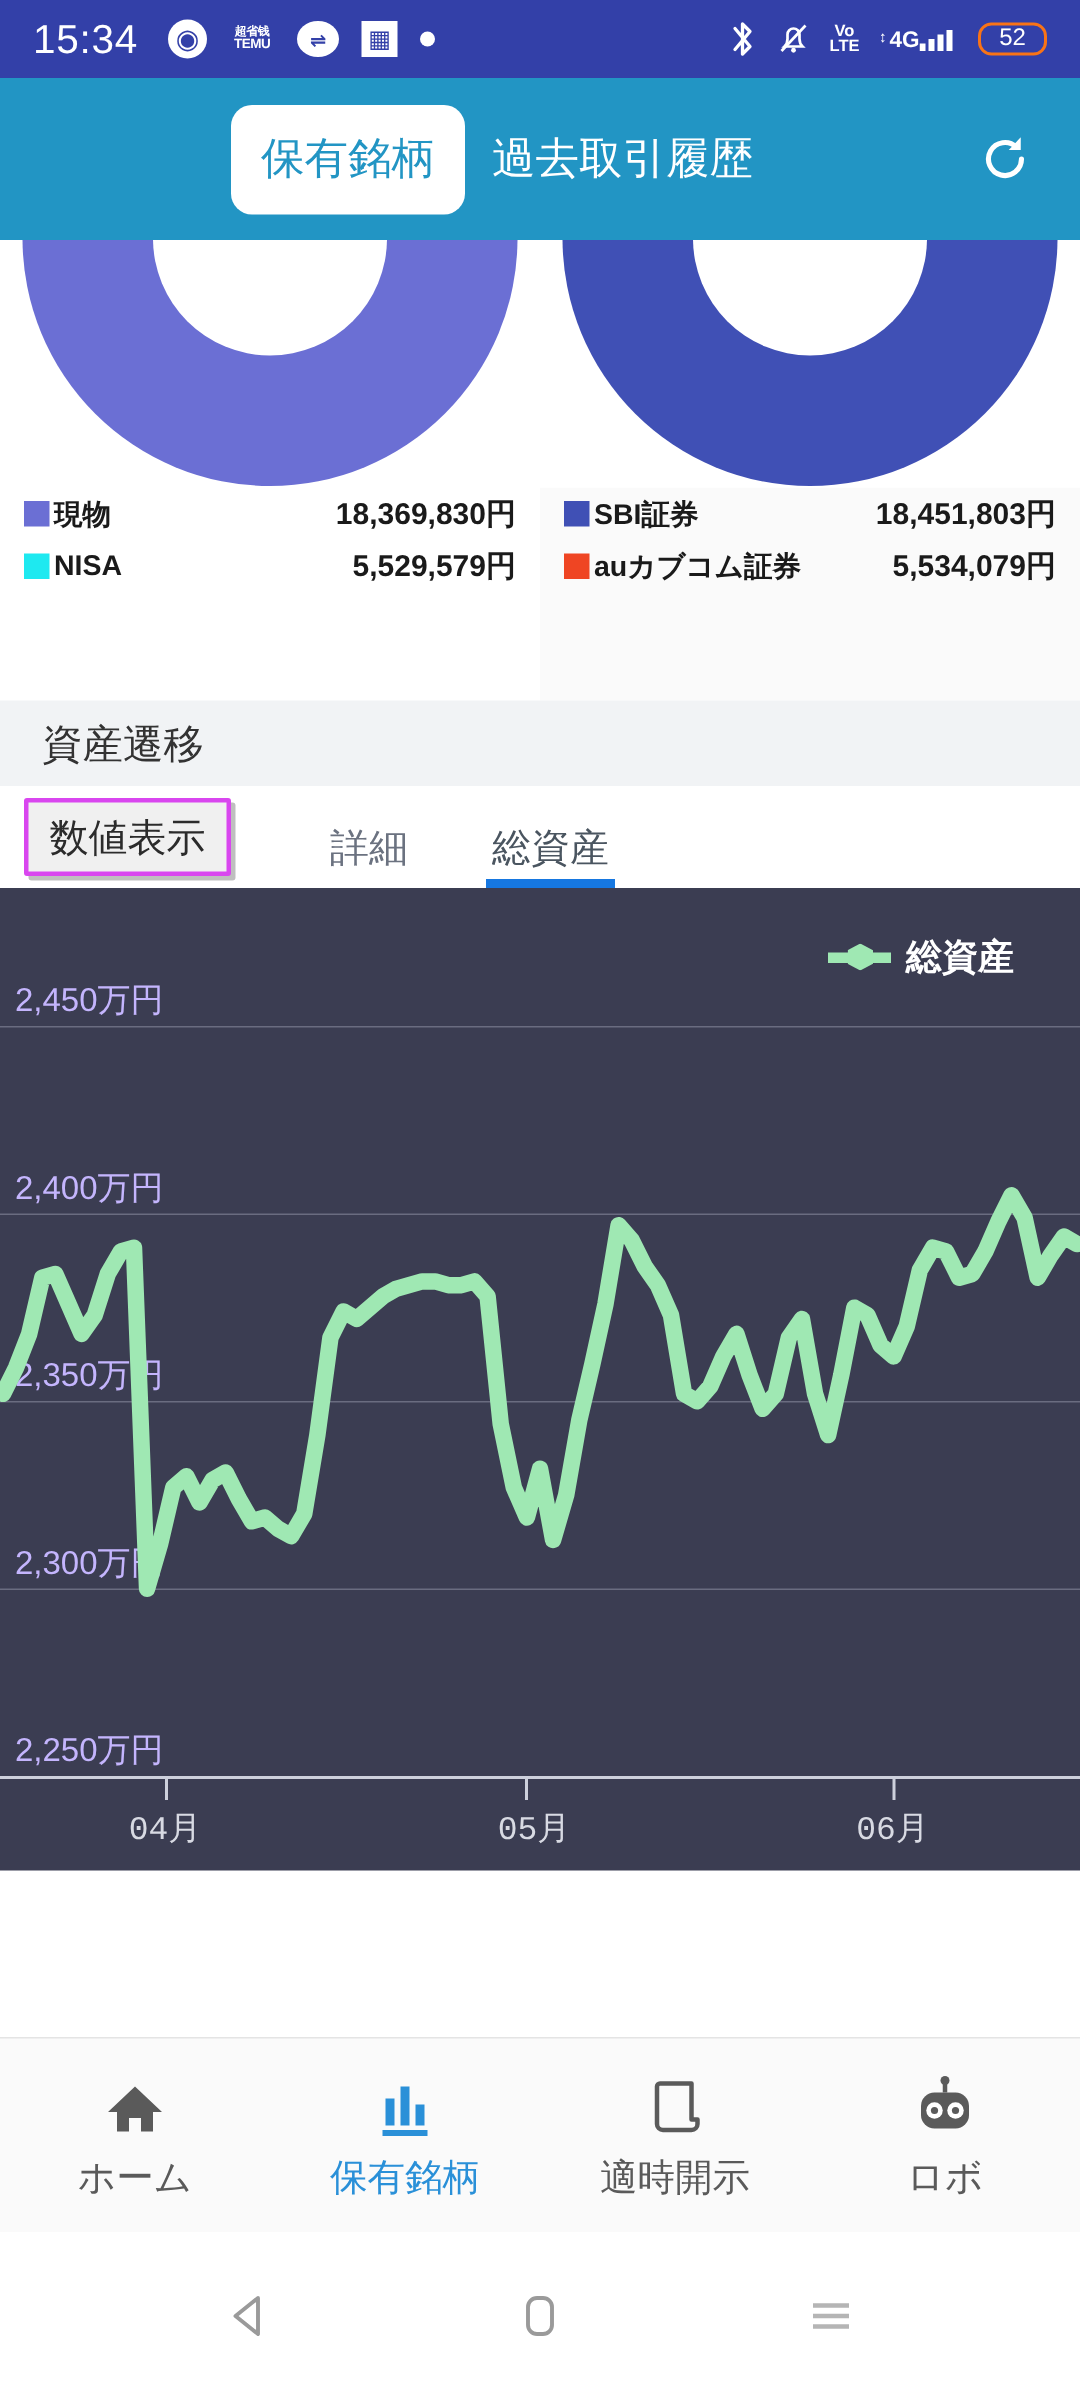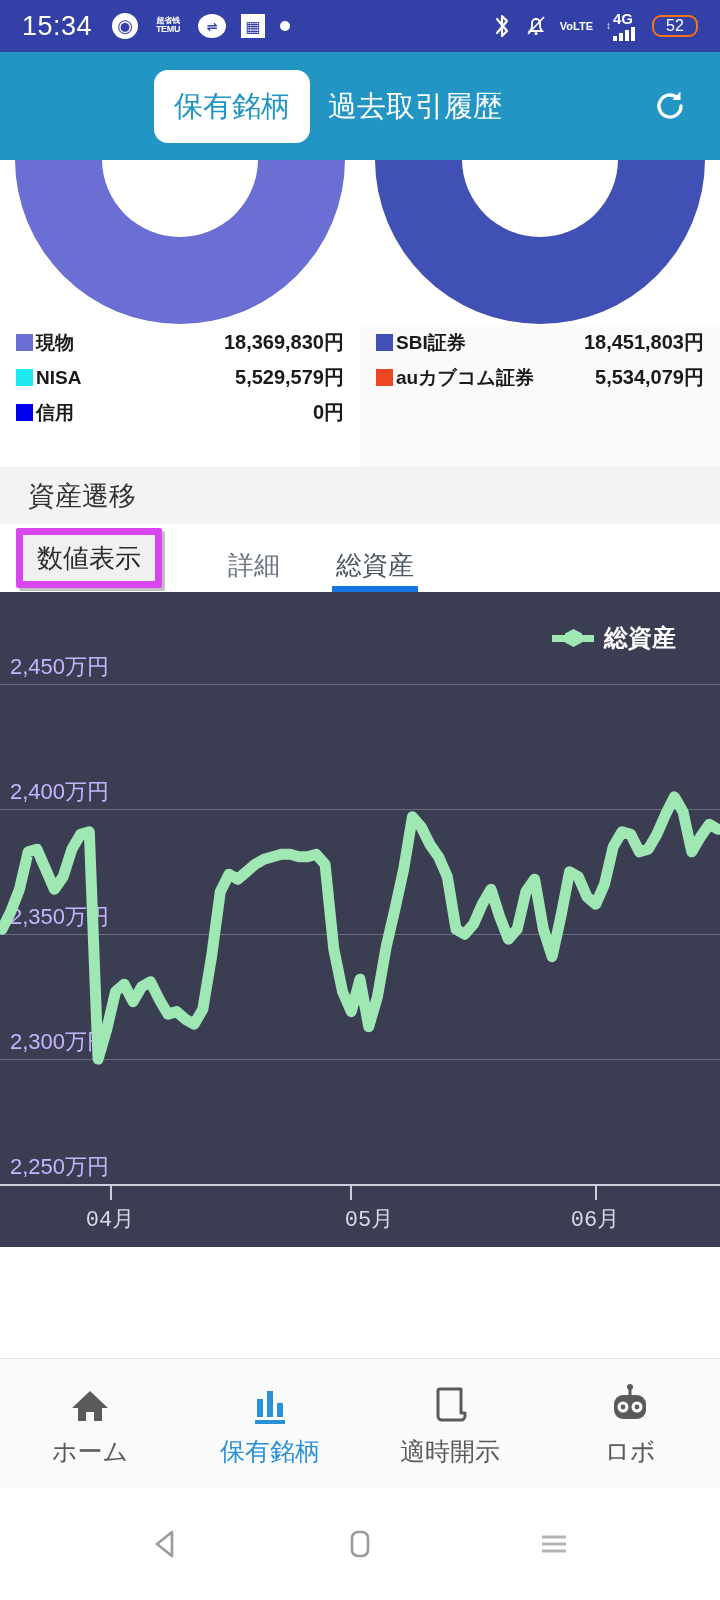--- a/index.html
+++ b/index.html
@@ -28,21 +28,21 @@
   .temu-ic {
     width:30px; height:26px; color:#fff; font-size:9px; font-weight:bold;
     line-height:1.05; text-align:center; letter-spacing:-.3px;
   }
   .oval-ic {
     width:28px; height:24px; border-radius:50%; background:#fff; color:#3340a8;
     font-size:13px; font-weight:bold; line-height:1;
   }
   .gal-ic { width:24px; height:24px; background:#fff; color:#3340a8; font-size:16px; }
   .dot-ic { width:10px; height:10px; border-radius:50%; background:#fff; }
-  .volte { font-size:11px; font-weight:bold; line-height:.95; text-align:center; }
+  .volte { font-size:11px; font-weight:bold; line-height:.95; text-align:center;flex-direction:column; }
   .batt {
     border:2px solid #f97316; border-radius:9px; padding:1px 7px;
     font-size:16px; line-height:1.05; min-width:46px; text-align:center;
   }
 
   
   .appbar {
     flex:0 0 108px; background:#2295c4; display:flex; align-items:center;
     padding:0 24px; position:relative;
   }
@@ -87,21 +87,21 @@
   .sec-head {
     flex:0 0 57px; background:#f1f3f5; display:flex; align-items:center;
     padding:0 28px; font-size:27px; color:#333;
   }
 
   
   .ctrl-row {
     flex:0 0 68px; background:#fff; display:flex; align-items:center; padding:0 16px;
   }
   .num-btn {
-    border:7px solid #d946ef; background:#f0f0f0; color:#2b2b2b;
+    border:3px solid #d946ef; background:#f0f0f0; color:#2b2b2b;
     font-size:26px; padding:10px 14px; line-height:1; border-radius:2px;
     box-shadow:3px 3px 0 rgba(0,0,0,.25);
   }
   .sub-tabs { display:flex; margin-left:66px; gap:56px; align-items:flex-end; height:100%; }
   .sub-tab {
     font-size:26px; color:#6b7280; position:relative; padding-bottom:14px; line-height:1;
   }
   .sub-tab.active { color:#4a5560; }
   .sub-tab.active::after {
     content:""; position:absolute; left:-4px; right:-4px; bottom:0; height:6px; background:#1677e0;
@@ -197,21 +197,21 @@
             <circle cx="11" cy="20.5" r="1.6" fill="#fff"></circle>
             <line x1="3" y1="21" x2="19" y2="4" stroke="#fff" stroke-width="1.8"></line>
           </svg>
       </span>
       <span class="ic volte">
         <span style="display:block">Vo</span>
         <span style="display:block">LTE</span>
       </span>
       <span class="ic" style="gap:2px">
         <span style="font-size:10px;line-height:1">↕</span>
-        <span style="display:flex;flex-direction:column;align-items:flex-start">
+        <span style="display:flex;flex-direction:row;align-items:flex-start">
           <span style="font-size:15px;font-weight:bold;line-height:1">4G</span>
           <svg width="26" height="14" viewBox="0 0 26 14" style="margin-top:1px">
               <rect x="0" y="9" width="4" height="5" fill="#fff"></rect>
               <rect x="6" y="6" width="4" height="8" fill="#fff"></rect>
               <rect x="12" y="3" width="4" height="11" fill="#fff"></rect>
               <rect x="18" y="0" width="4" height="14" fill="#fff"></rect>
             </svg>
         </span>
       </span>
       <span class="batt">52</span>
@@ -244,25 +244,20 @@
     <div class="legend-col" id="legend-left">
         <div class="legend-row">
           <span class="sw" style="background: rgb(107, 111, 212);"></span>
           <span class="lg-label">現物</span>
           <span class="lg-val">18,369,830円</span>
         </div>
         <div class="legend-row">
           <span class="sw" style="background: rgb(30, 233, 240);"></span>
           <span class="lg-label">NISA</span>
           <span class="lg-val">5,529,579円</span>
-        </div>
-        <div class="legend-row">
-          <span class="sw" style="background: rgb(0, 0, 238);"></span>
-          <span class="lg-label">信用</span>
-          <span class="lg-val">0円</span>
         </div>
       </div>
     <div class="legend-col right" id="legend-right">
         <div class="legend-row">
           <span class="sw" style="background: rgb(64, 80, 181);"></span>
           <span class="lg-label">SBI証券</span>
           <span class="lg-val">18,451,803円</span>
         </div>
         <div class="legend-row">
           <span class="sw" style="background: rgb(239, 69, 35);"></span>
@@ -305,21 +300,21 @@
         <div class="y-lab" style="top: 592px;">2,250万円</div>
       </div>
     <svg class="chart-svg" id="chart-svg" viewBox="0 0 720 655" preserveAspectRatio="none">
         <path d="M2.00 337.23 L10.73 319.74 L19.46 297.26 L28.20 259.80 L36.93 257.30 L45.66 277.28 L54.39 297.26 L63.12 284.77 L71.85 257.30 L80.59 242.31 L89.32 239.81 L98.05 467.11 L106.78 437.14 L115.51 399.67 L124.24 392.18 L132.98 409.66 L141.71 394.68 L150.44 389.68 L159.17 407.16 L167.90 422.15 L176.63 419.65 L185.37 427.15 L194.10 432.14 L202.83 417.16 L211.56 364.70 L220.29 299.76 L229.02 282.28 L237.76 287.27 L246.49 279.78 L255.22 272.28 L263.95 267.29 L272.68 264.79 L281.41 262.29 L290.15 262.29 L298.88 264.79 L307.61 264.79 L316.34 262.29 L325.07 272.28 L333.80 357.21 L342.54 399.67 L351.27 419.65 L360.00 387.18 L368.73 434.64 L377.46 404.67 L386.20 354.71 L394.93 317.24 L403.66 277.28 L412.39 224.83 L421.12 234.82 L429.85 252.30 L438.59 264.79 L447.32 284.77 L456.05 337.23 L464.78 342.22 L473.51 332.23 L482.24 312.25 L490.98 297.26 L499.71 324.74 L508.44 347.22 L517.17 337.23 L525.90 299.76 L534.63 287.27 L543.37 337.23 L552.10 364.70 L560.83 324.74 L569.56 279.78 L578.29 284.77 L587.02 304.76 L595.76 312.25 L604.49 292.27 L613.22 254.80 L621.95 239.81 L630.68 242.31 L639.41 259.80 L648.15 257.30 L656.88 242.31 L665.61 222.33 L674.34 204.84 L683.07 219.83 L691.80 259.80 L700.54 244.81 L709.27 232.32 L718.00 237.32" fill="none" stroke="#9fe8b3" stroke-width="11" stroke-linejoin="round" stroke-linecap="round" vector-effect="non-scaling-stroke"></path>
       </svg>
     <div id="chart-axis">
         <div class="axis-line" style="top: 592px;"></div>
         <div class="x-tick" style="left: 110px; top: 594px;"></div>
         <div class="x-lab" style="left: 110px; top: 612px;">04月</div>
         <div class="x-tick" style="left: 350px; top: 594px;"></div>
-        <div class="x-lab" style="left: 369px; top: 612px;">05月</div>
+        <div class="x-lab" style="left: 356px; top: 612px;">05月</div>
         <div class="x-tick" style="left: 595px; top: 594px;"></div>
         <div class="x-lab" style="left: 595px; top: 612px;">06月</div>
       </div>
   </div>
 
 
   <div class="gap-white"></div>
 
   <div class="bottom-nav">
     <div class="nav-item">

